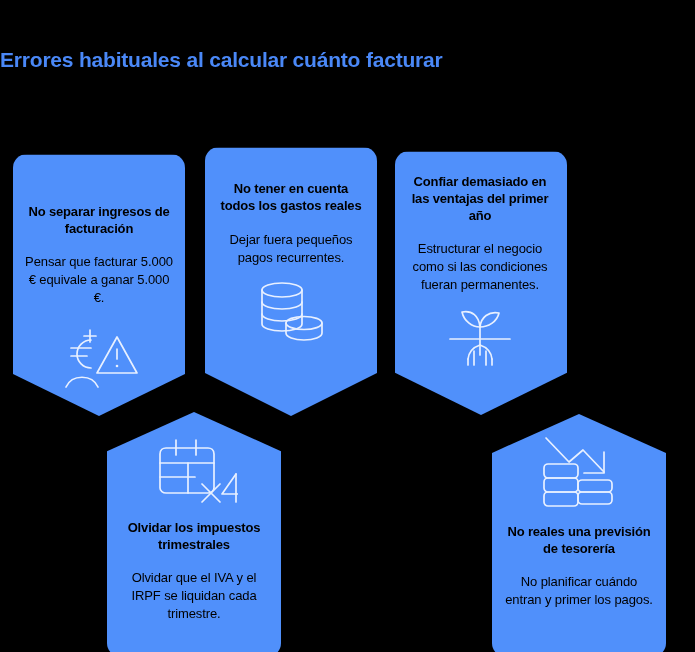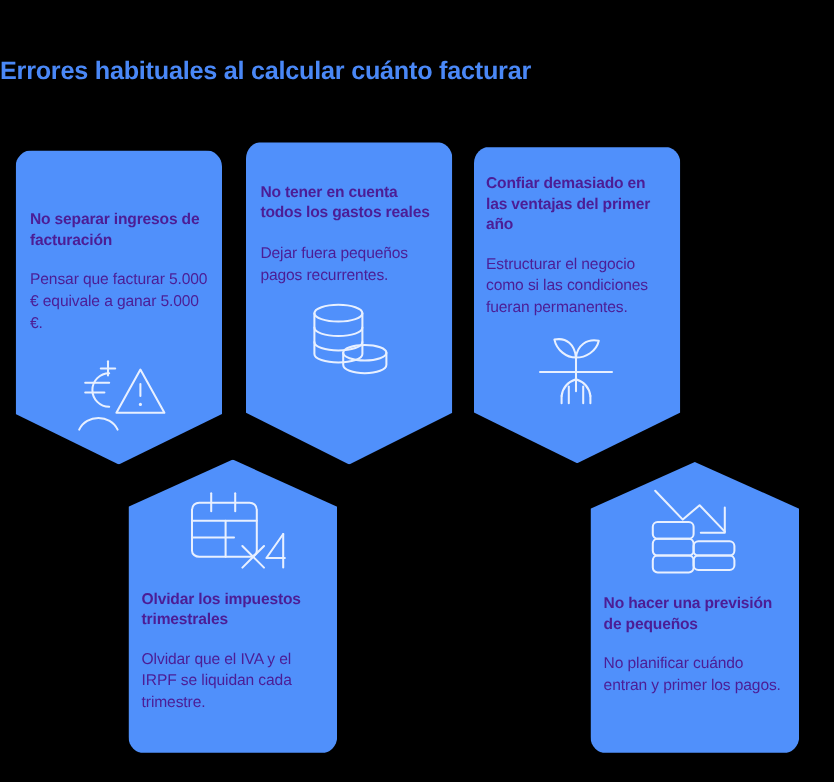--- a/index.html
+++ b/index.html
@@ -38,21 +38,23 @@
   }
 
   
   .card {
     position: absolute;
     background: #5090fb;
     box-sizing: border-box;
     display: flex;
     flex-direction: column;
     align-items: center;
-    color: #4c1d95;
+    color: #000000;
+    text-align: center;
+    margin-top: 29px;
   }
 
   
   .card.down {
     width: 172px;
     -webkit-clip-path: polygon(
         0% 3%,  0.6% 1.8%, 1.8% 0.7%, 3.5% 0.25%,
         96.5% 0.25%, 98.2% 0.7%, 99.4% 1.8%, 100% 3%,
         100% 84%, 50% 100%, 0% 84%);
     clip-path: polygon(
@@ -216,17 +218,17 @@
       <svg width="82" height="72" viewBox="0 0 82 72" fill="none" stroke="#e8f0ff" stroke-width="1.7" stroke-linecap="round" stroke-linejoin="round">
         <path d="M8 2 L31 26 L45 14 L66 36"></path>
         <path d="M66 16 V37 H46"></path>
         <rect x="6" y="28" width="34" height="14" rx="4"></rect>
         <rect x="6" y="42" width="34" height="14" rx="4"></rect>
         <rect x="6" y="56" width="34" height="14" rx="4"></rect>
         <rect x="40" y="44" width="34" height="12" rx="4"></rect>
         <rect x="40" y="56" width="34" height="12" rx="4"></rect>
       </svg>
     </div>
-    <div class="card-title">No hacer una previsión de pequeños</div>
+    <div class="card-title">No reales una previsión de tesorería</div>
     <div class="card-desc">No planificar cuándo entran y primer los pagos.</div>
   </div>
 
 </div>
 
 </body></html>

